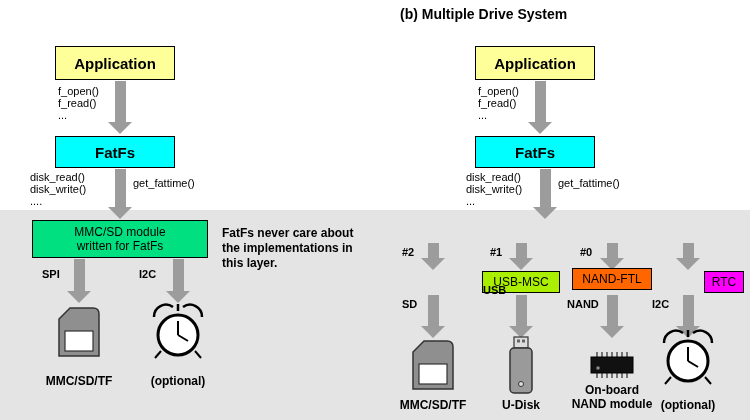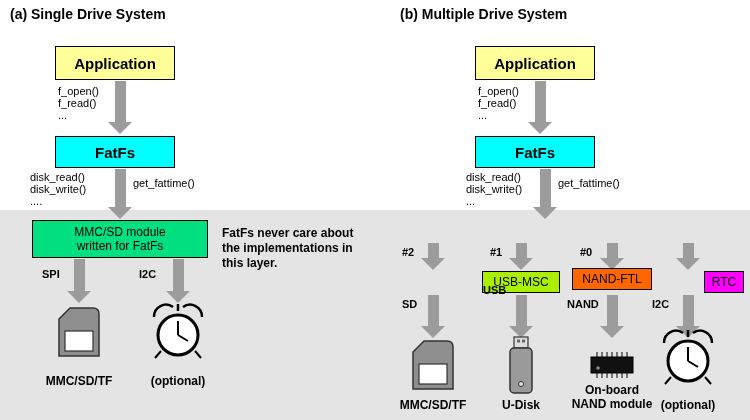--- a/index.html
+++ b/index.html
@@ -33,21 +33,20 @@
   .icon { position:absolute; }
   svg { display:block; }
 </style>
 </head>
 <body>
 
 <div id="canvas">
 
   <div class="band" style="background: rgb(228, 228, 228);"></div>
 
-  <div class="title" style="left:10px;top:6px">(a) Single Drive System</div>
 
   <div class="box" style="left: 55px; top: 46px; width: 120px; height: 34px; background: rgb(255, 255, 153);">Application</div>
 
   <div class="calls" style="left:58px;top:85px">f_open()
 f_read()
 ...</div>
 
   <div class="varrow" style="left:108px;top:81px;height:53px">
     <div class="shaft"></div>
     <div class="head"></div>

